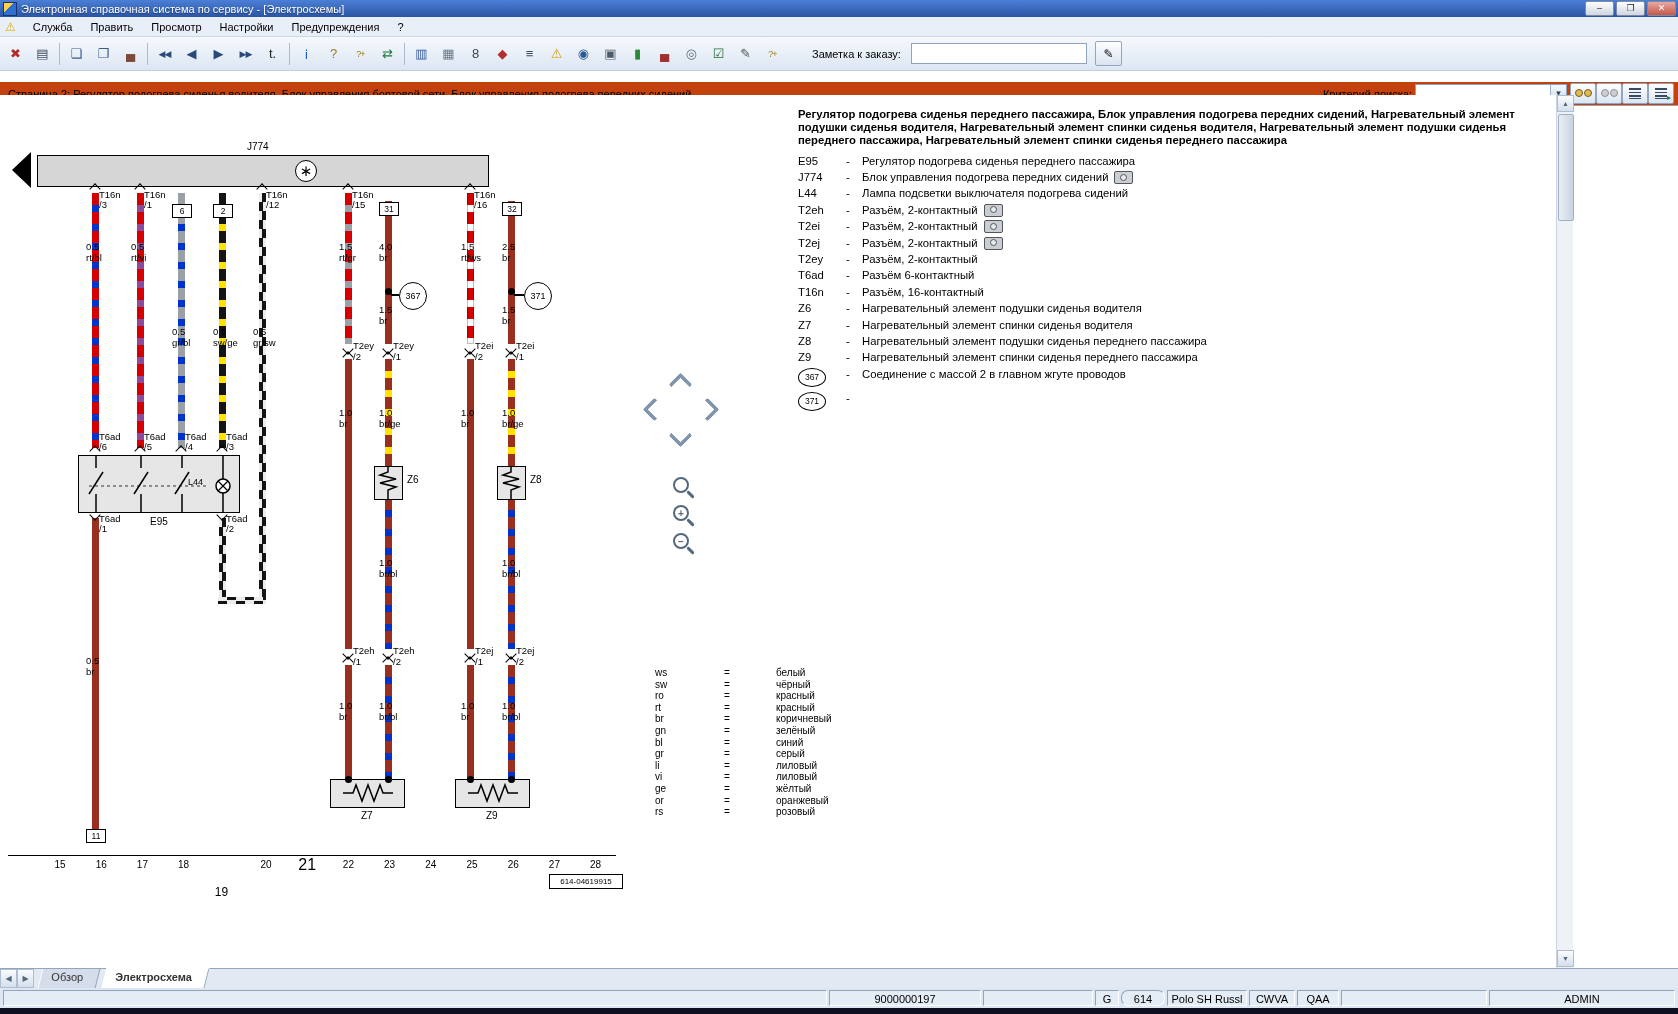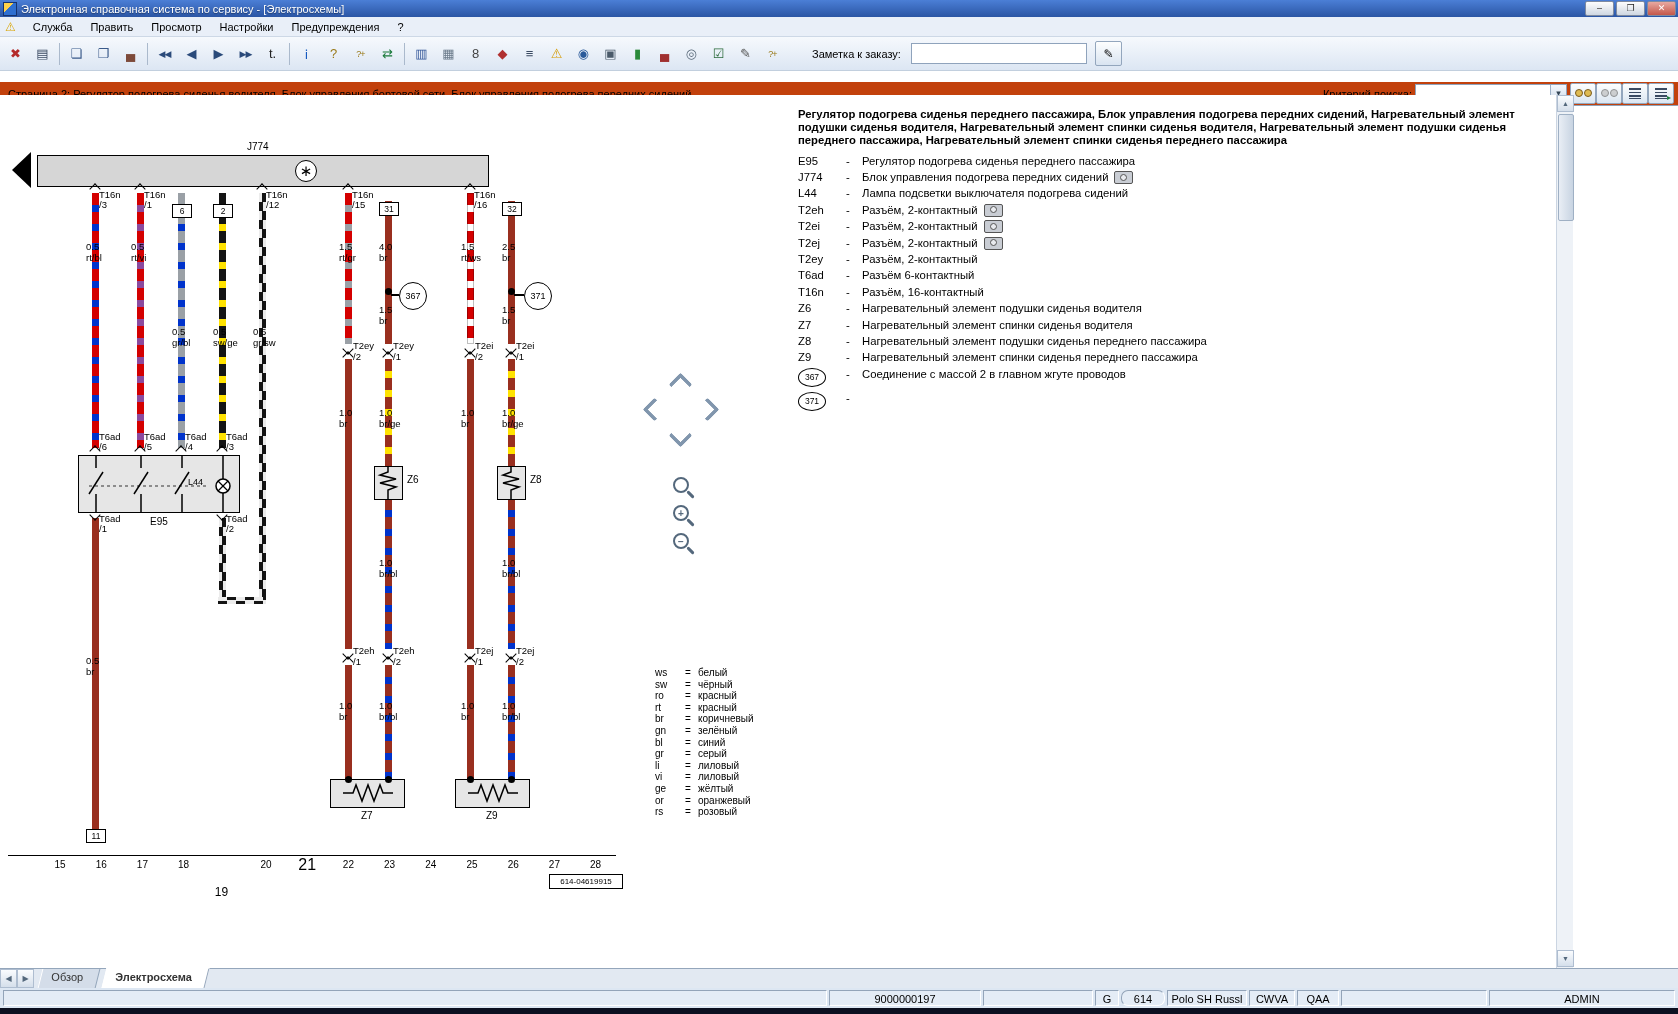--- a/index.html
+++ b/index.html
@@ -88,21 +88,21 @@
   .pan.right{transform:rotate(45deg);}
   .pan.down{transform:rotate(135deg);}
   .pan.left{transform:rotate(-135deg);}
   .zoomico{position:absolute;width:12px;height:12px;border:2.5px solid #54687c;border-radius:50%;}
   .zoomico::after{content:"";position:absolute;width:9px;height:3px;background:#54687c;
     right:-8px;bottom:-5px;transform:rotate(45deg);border-radius:2px;}
   .zoomico span{position:absolute;inset:0;display:flex;align-items:center;justify-content:center;
     font-weight:bold;font-size:10px;color:#54687c;}
 
   .colorkey{position:absolute;left:655px;top:572px;font-size:10px;line-height:11.6px;}
-  .ck-row{display:flex;}
+  .ck-row{display:flex;gap:39px;}
   .ck-abbr{width:30px;}
   .ck-eq{width:13px;}
 
   .infopanel{position:absolute;left:798px;top:13px;width:745px;}
   .info-title{font-weight:bold;font-size:11.3px;line-height:13.2px;margin-bottom:7px;}
   .lg-row{display:flex;align-items:flex-start;font-size:11.3px;line-height:13px;margin-bottom:3.4px;}
   .lg-code{width:48px;flex:none;}
   .lg-dash{width:16px;flex:none;}
   .lg-desc{flex:1;display:flex;align-items:center;gap:6px;}
   .lg-row.circle-row{margin-top:3px;margin-bottom:5px;}

